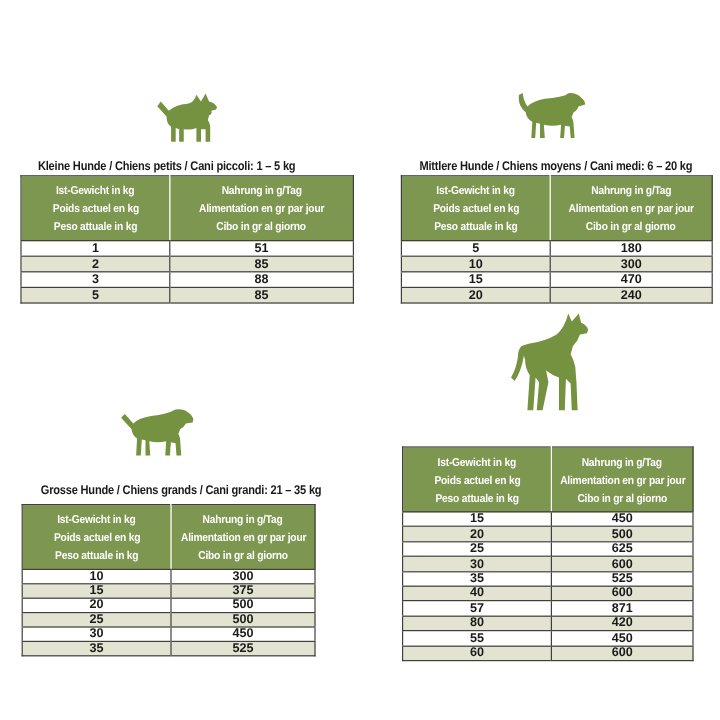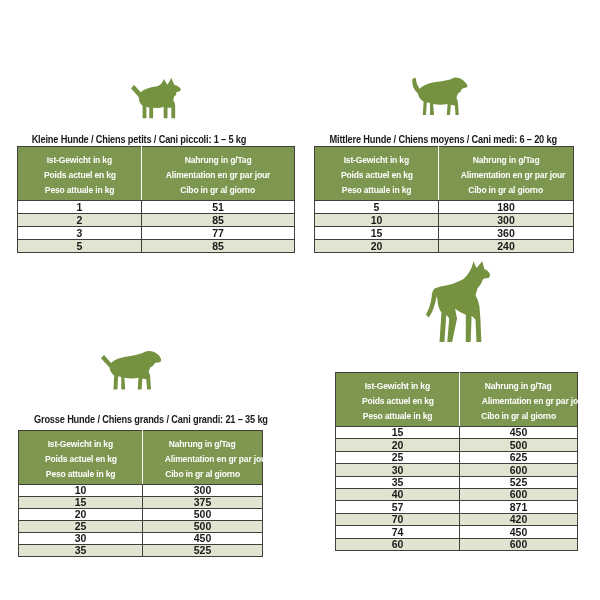--- a/index.html
+++ b/index.html
@@ -18,45 +18,45 @@
   .dog-icon svg{display:block;}
   .dog-icon path{fill:var(--icon-green);}
 
   .section-title{position:absolute;width:100%;color:var(--ink);}
   .section-title span{display:inline-block;white-space:nowrap;font-weight:bold;
     font-size:10.5px;letter-spacing:-0.2px;transform:scaleX(0.88);transform-origin:50% 50%;}
 
   .feed-table{position:absolute;width:100%;border-collapse:collapse;
     border:1px solid var(--line);table-layout:fixed;}
   .feed-table th{background:var(--header-green);color:#fff;vertical-align:middle;
-    padding:4px 16px;border-bottom:1px solid var(--line);}
+    padding:4px 0;border-bottom:1px solid var(--line);}
   .feed-table th:first-child{width:124px;border-right:1px solid #ffffff;}
   .hline{line-height:13px;text-align:center;}
   .hline span{display:inline-block;white-space:nowrap;font-weight:bold;
     font-size:9.5px;letter-spacing:-0.2px;transform:scaleX(0.9);transform-origin:50% 50%;}
   .feed-table td{border-top:1px solid var(--line);text-align:center;color:var(--ink);
     font-weight:bold;font-size:10.5px;line-height:1;padding:0;}
   .feed-table td:first-child{border-right:1px solid var(--line);}
   .feed-table tbody tr:nth-child(even){background:var(--row-alt);}
   .rows-13 td{height:13px;}
   .rows-12 td{height:12px;}
   .rows-12b td{height:12.4px;}
 
   
   #sec-small{left:17px;top:70px;width:278px;height:190px;}
   #sec-small .dog-icon{left:110px;top:6px;}
   #sec-small .section-title{top:59px;}
   #sec-small .feed-table{top:76px;}
 
-  #sec-medium{left:314px;top:70px;width:260px;height:190px;}
+  #sec-medium{left:334px;top:70px;width:260px;height:190px;}
   #sec-medium .dog-icon{left:92px;top:5px;}
   #sec-medium .section-title{top:59px;}
   #sec-medium .feed-table{top:76px;}
 
-  #sec-large{left:18px;top:340px;width:245px;height:225px;text-decoration:underline;}
+  #sec-large{left:18px;top:330px;width:245px;height:225px;text-decoration:underline;}
   #sec-large .dog-icon{left:79px;top:8px;}
   #sec-large .section-title{top:69px;}
   #sec-large .feed-table{top:90px;}
 
   #sec-xl{left:335px;top:256px;width:243px;height:300px;}
   #sec-xl .dog-icon{left:87px;top:2px;}
   #sec-xl .section-title{top:99px;}
   #sec-xl .feed-table{top:116px;}
 </style>
 </head>
@@ -88,21 +88,21 @@
         <tr>
           <td>1</td>
           <td>51</td>
         </tr>
         <tr>
           <td>2</td>
           <td>85</td>
         </tr>
         <tr>
           <td>3</td>
-          <td>77</td>
+          <td>88</td>
         </tr>
         <tr>
           <td>5</td>
           <td>85</td>
         </tr>
       </tbody>
   </table>
 </div>
 
 <div class="section" id="sec-medium">
@@ -132,21 +132,21 @@
         <tr>
           <td>5</td>
           <td>180</td>
         </tr>
         <tr>
           <td>10</td>
           <td>300</td>
         </tr>
         <tr>
           <td>15</td>
-          <td>360</td>
+          <td>470</td>
         </tr>
         <tr>
           <td>20</td>
           <td>240</td>
         </tr>
       </tbody>
   </table>
 </div>
 
 <div class="section" id="sec-large">
@@ -245,25 +245,25 @@
         </tr>
         <tr>
           <td>40</td>
           <td>600</td>
         </tr>
         <tr>
           <td>57</td>
           <td>871</td>
         </tr>
         <tr>
-          <td>70</td>
+          <td>80</td>
           <td>420</td>
         </tr>
         <tr>
-          <td>74</td>
+          <td>55</td>
           <td>450</td>
         </tr>
         <tr>
           <td>60</td>
           <td>600</td>
         </tr>
       </tbody>
   </table>
 </div>
 

